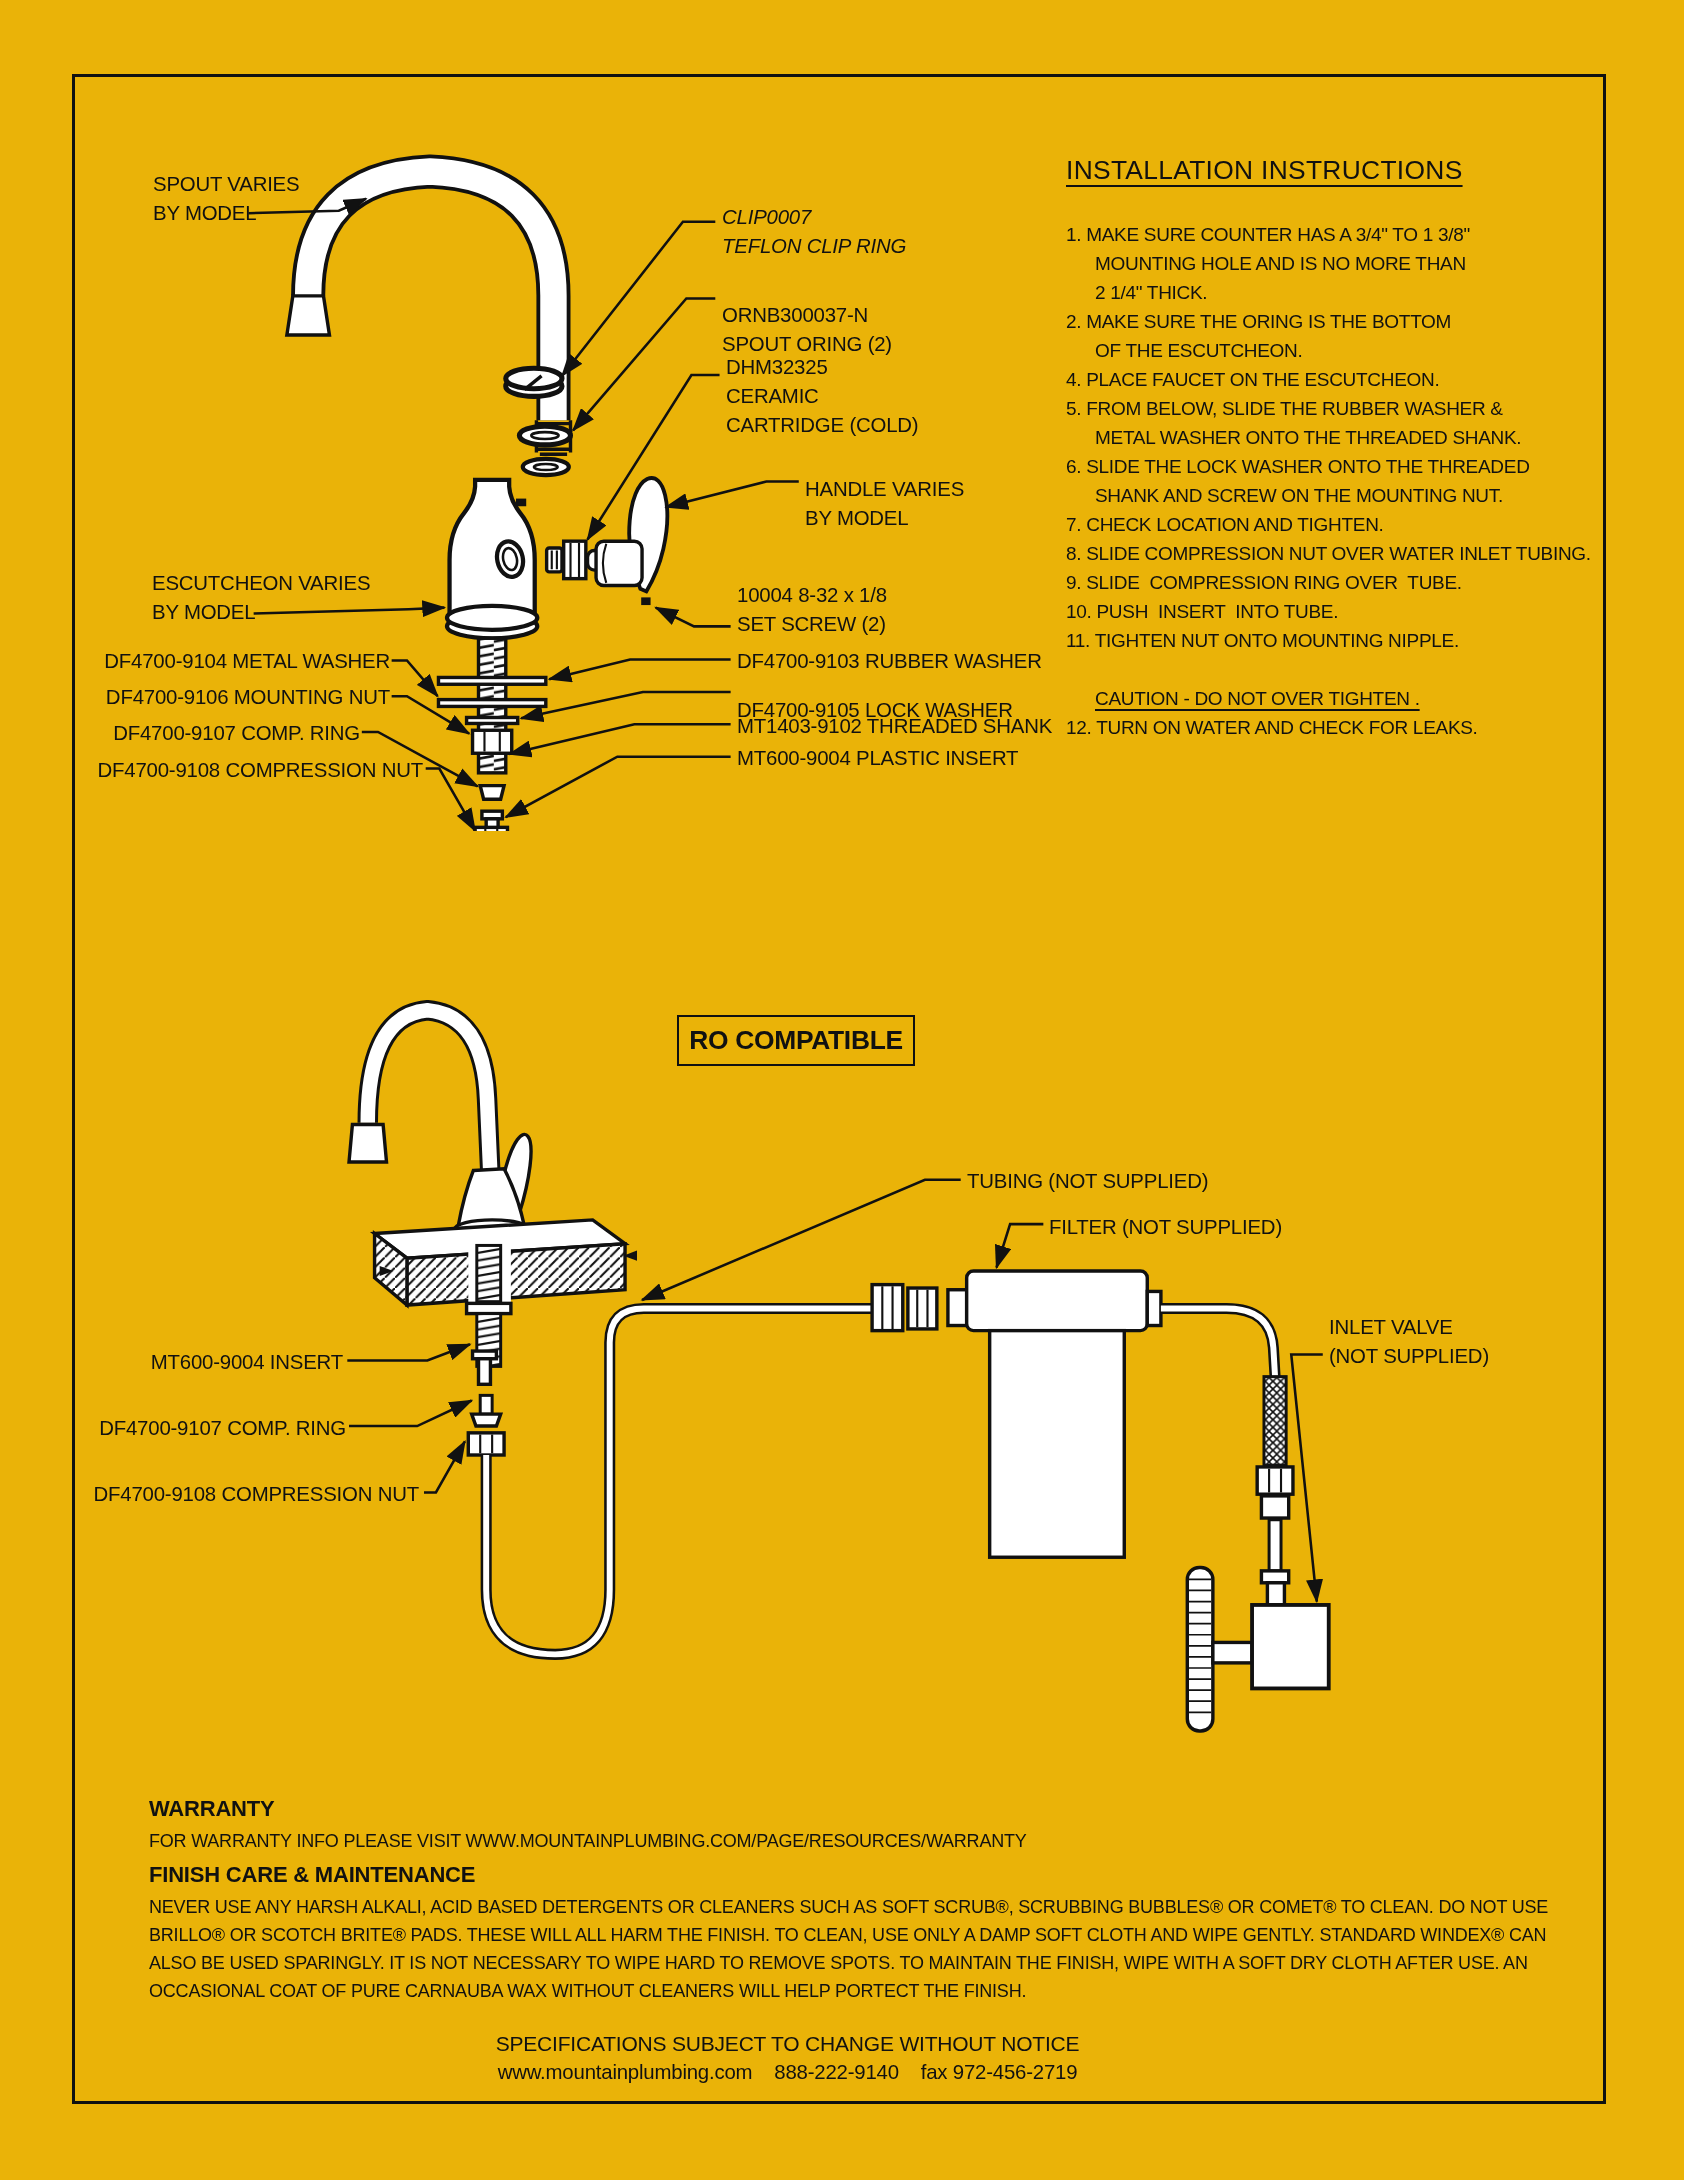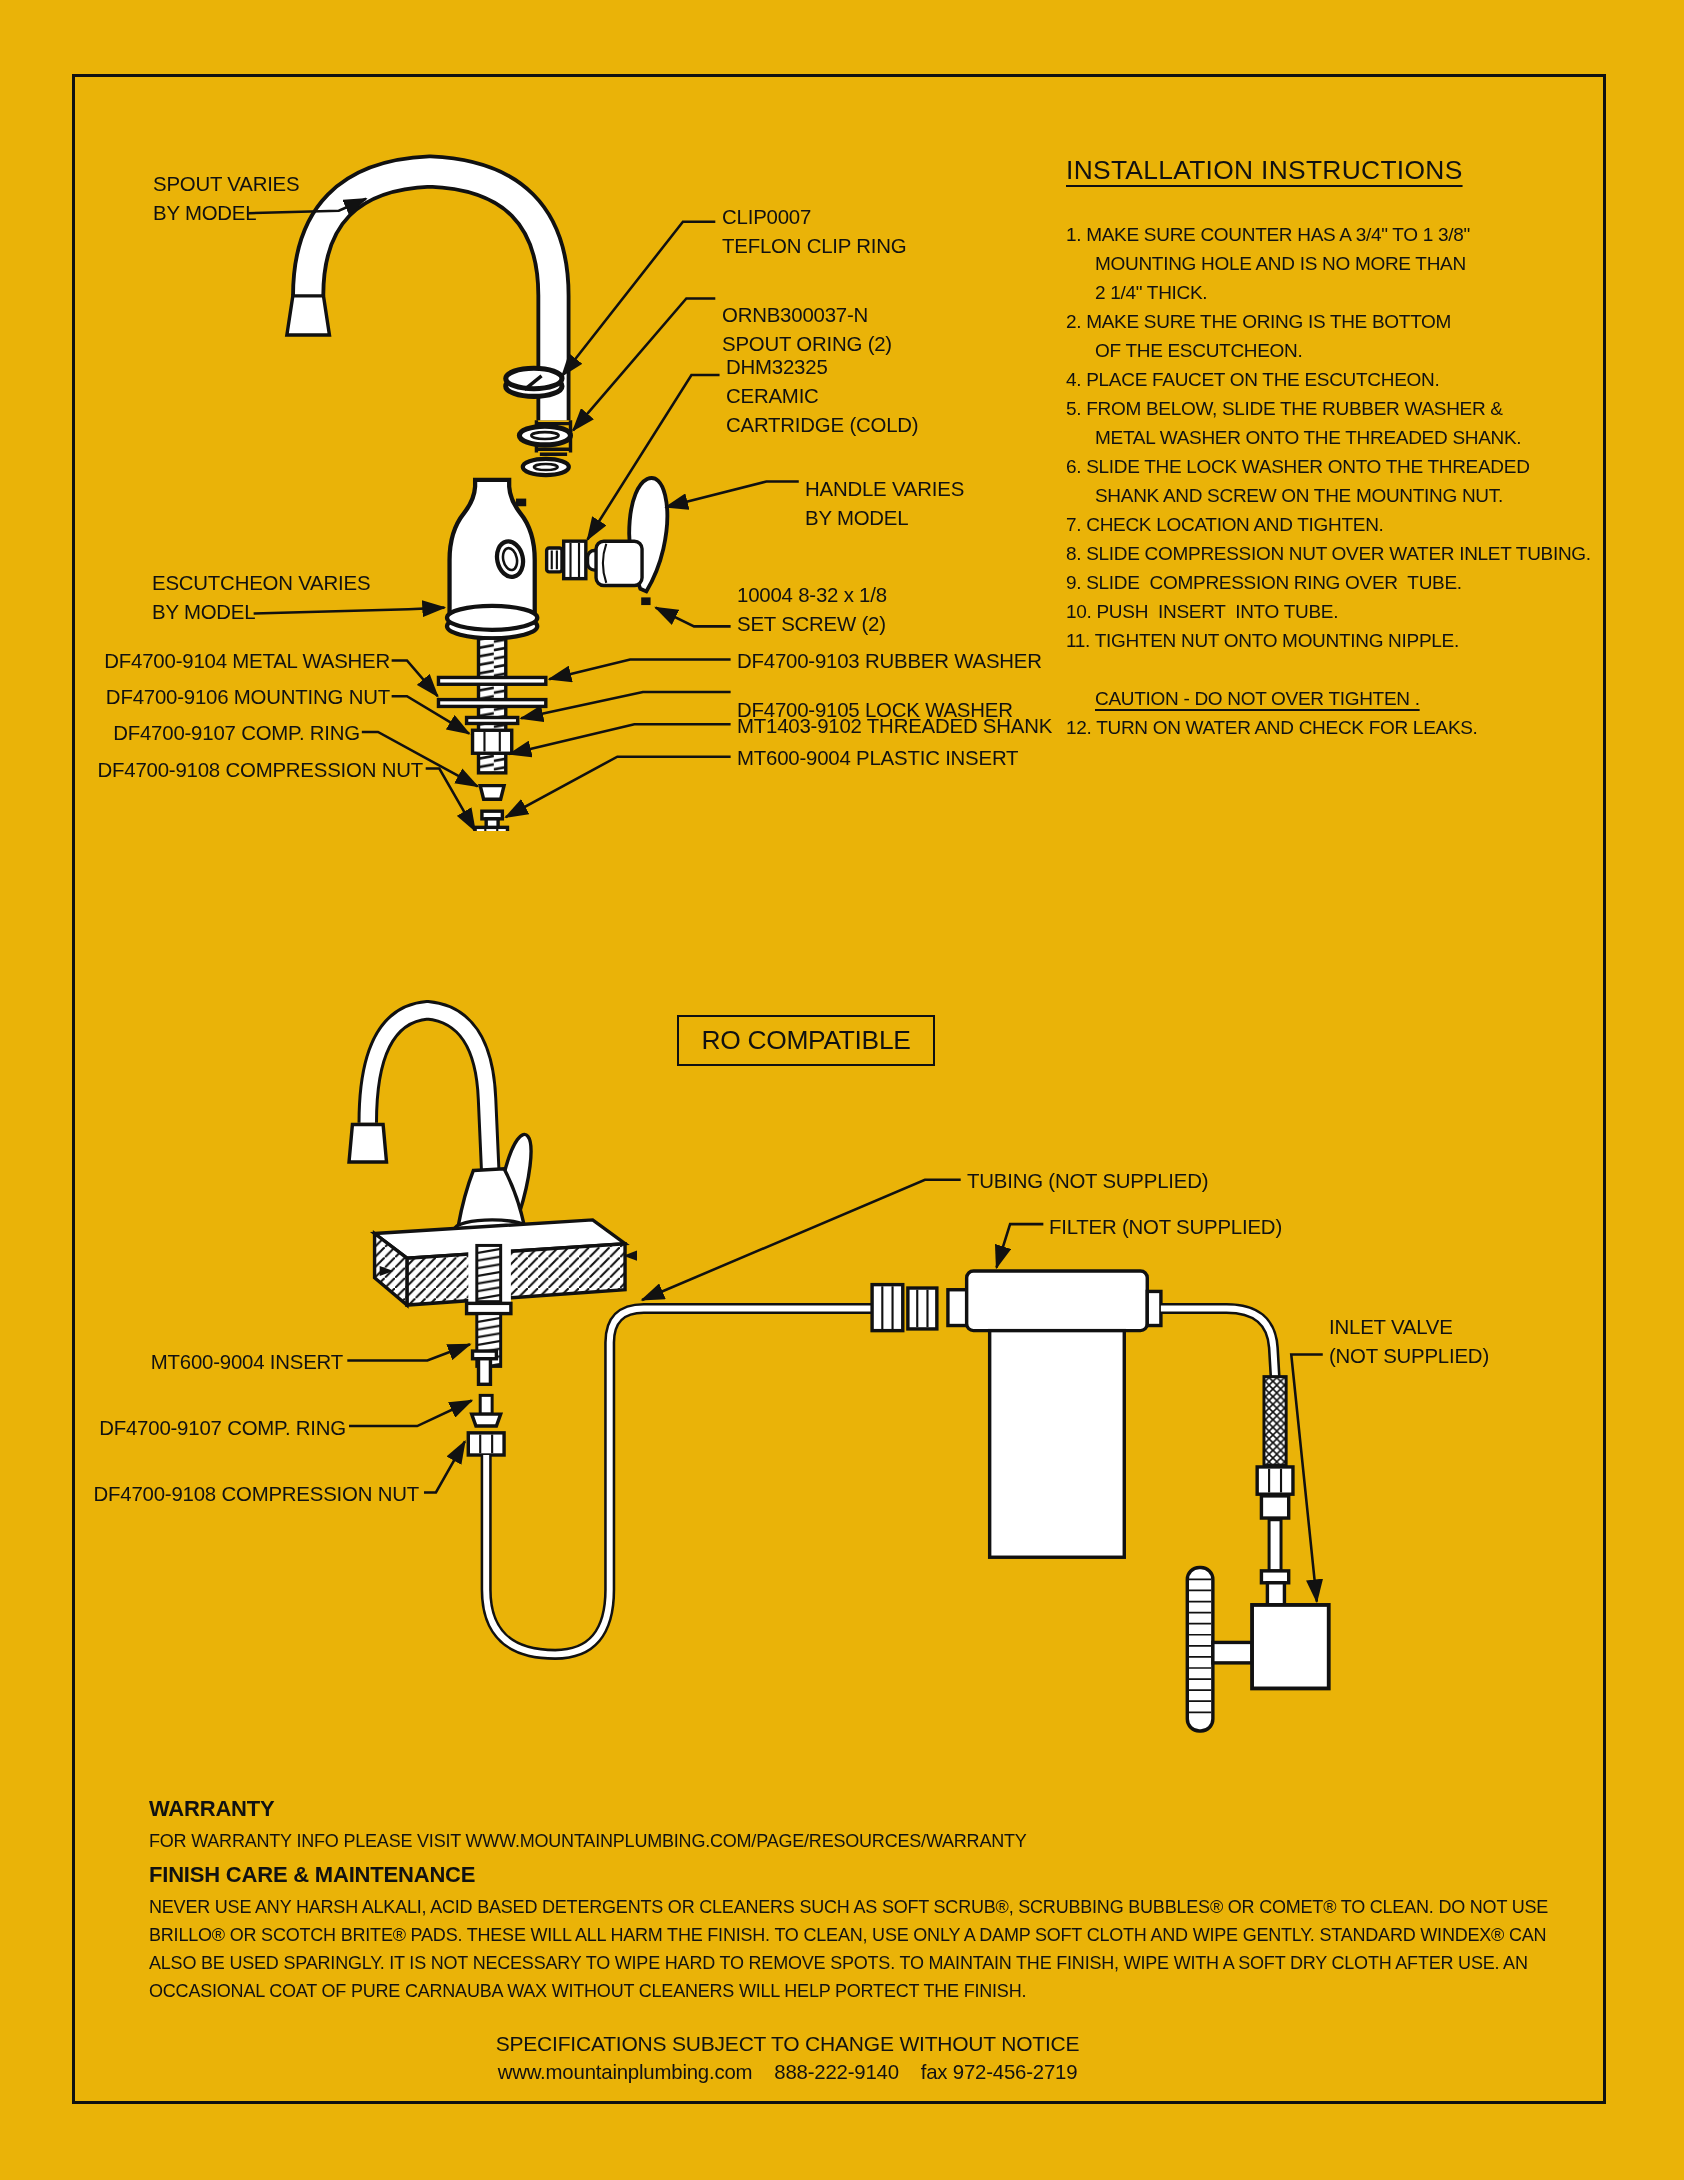--- a/index.html
+++ b/index.html
@@ -26,23 +26,23 @@
   }
   .instr-item{
     font-size:19px;line-height:29px;letter-spacing:-0.3px;white-space:pre;
     padding-left:29px;text-indent:-29px;
   }
   .instr-caution{
     font-size:19px;line-height:29px;letter-spacing:-0.3px;white-space:pre;
     padding-left:29px;text-decoration:underline;text-underline-offset:4.3px;text-decoration-thickness:1.7px;margin-top:29px;
   }
   .badge{
-    position:absolute;left:677px;top:1015px;width:258px;height:51px;
+    position:absolute;left:677px;top:1015px;width:238px;height:51px;
     border:2.6px solid #111;box-sizing:border-box;
-    font-size:26.4px;font-weight:400;letter-spacing:-0.3px;
+    font-size:26.4px;font-weight:700;letter-spacing:-0.3px;
     display:flex;align-items:center;justify-content:center;
   }
   .bottom{position:absolute;left:149px;top:1796px;width:1448px;}
   .bhead{font-size:22px;font-weight:700;letter-spacing:-0.2px;margin:0 0 5.1px 0;}
   .btext{font-size:18px;letter-spacing:-0.2px;line-height:28px;white-space:pre;margin:0 0 6.8px 0;}
   .footer{position:absolute;left:72px;top:2032px;width:1431px;text-align:center;}
   .f1{font-size:21px;letter-spacing:-0.2px;white-space:pre;}
   .f2{font-size:20.4px;letter-spacing:-0.2px;white-space:pre;margin-top:5px;}
 </style>
 </head>
@@ -139,21 +139,21 @@
       <path d="M 325 764 L 344 764 L 461 828" marker-end="url(#arw)"></path>
       <path d="M 758 717 L 655 717 L 512 748" marker-end="url(#arw)"></path>
       <path d="M 758 755 L 645 755 L 498 790" marker-end="url(#arw)"></path>
       <path d="M 400 807 L 416 807 L 458 880" marker-end="url(#arw)"></path>
       <path d="M 758 793 L 625 793 L 494 864" marker-end="url(#arw)"></path>
     </g>
   </svg>
 
   <div class="dlabel" style="left:153px;top:170px;">SPOUT VARIES
 BY MODEL</div>
-  <div class="dlabel" style="left:722px;top:203px;">CLIP0007
+  <div class="dlabel" style="left:722px;top:203px;font-style:italic;">CLIP0007
 TEFLON CLIP RING</div>
   <div class="dlabel" style="left:722px;top:279px;margin-top:22px;">ORNB300037-N
 SPOUT ORING (2)</div>
   <div class="dlabel" style="left:726px;top:353px;">DHM32325
 CERAMIC
 CARTRIDGE (COLD)</div>
   <div class="dlabel" style="left:805px;top:475px;">HANDLE VARIES
 BY MODEL</div>
   <div class="dlabel" style="left:152px;top:569px;">ESCUTCHEON VARIES
 BY MODEL</div>

